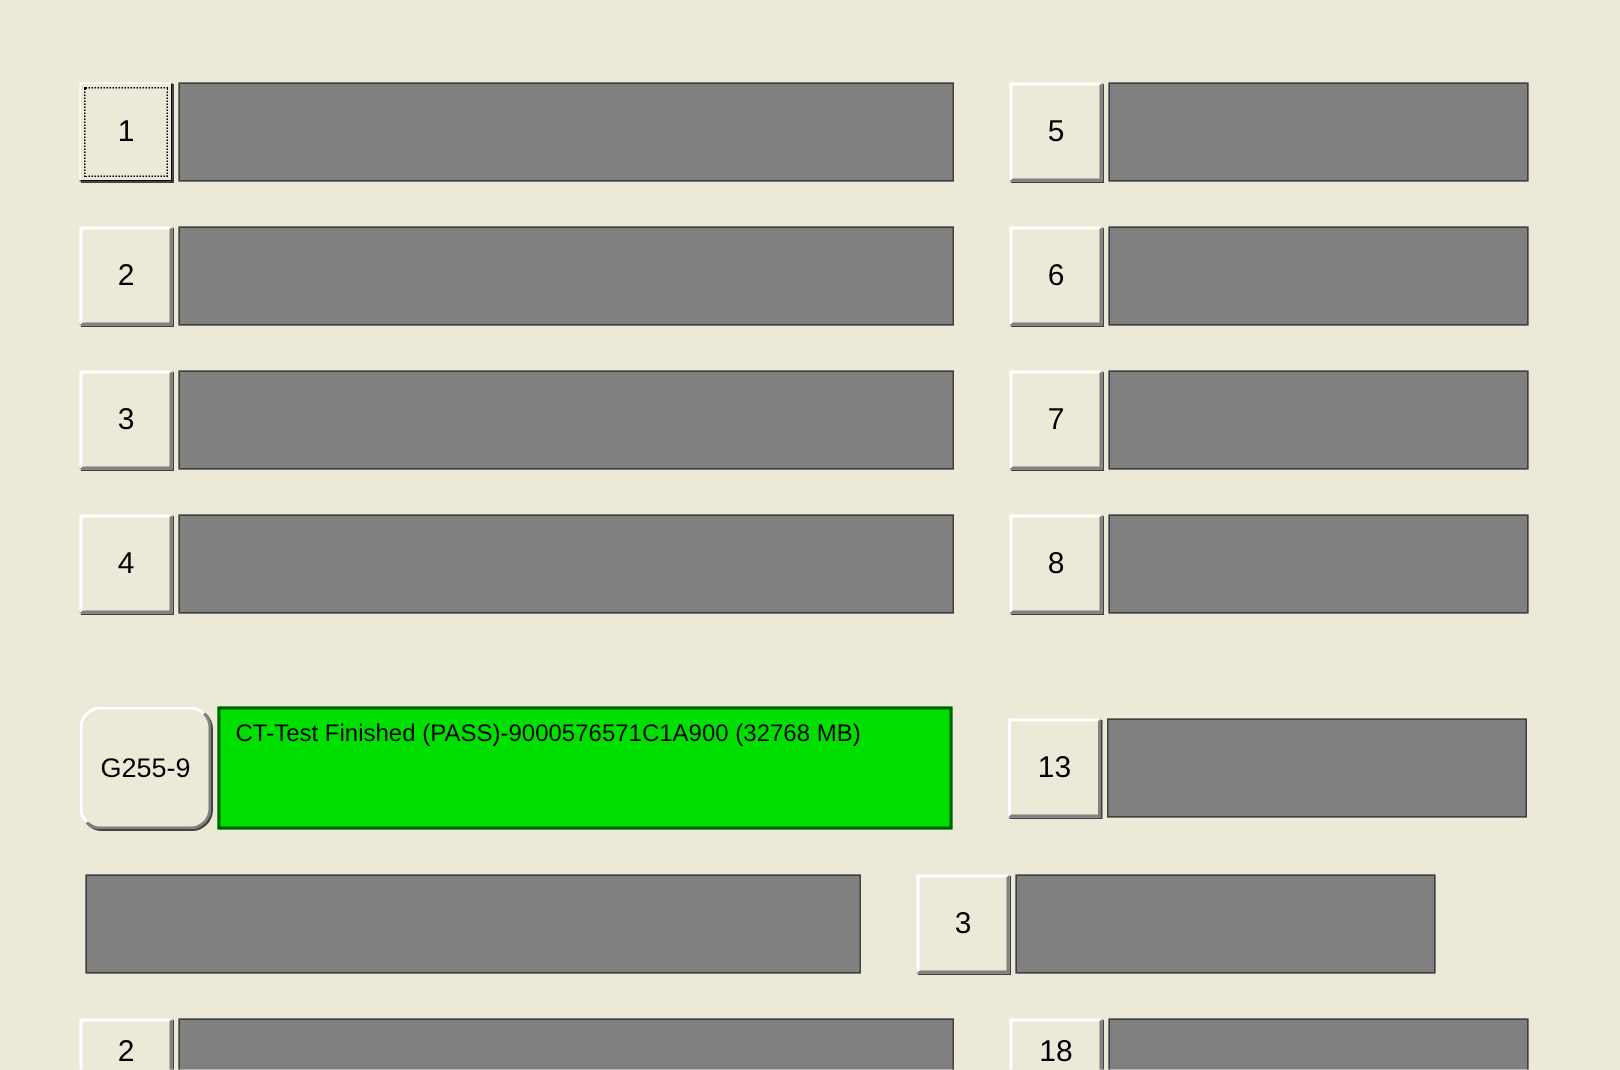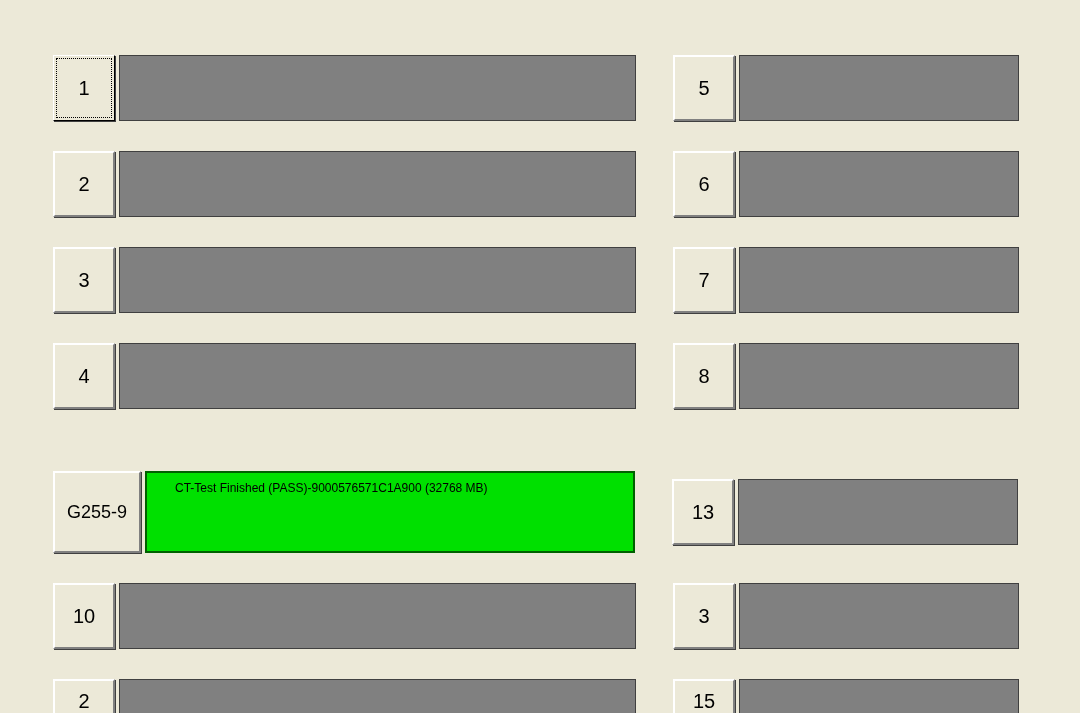--- a/index.html
+++ b/index.html
@@ -51,20 +51,21 @@
       color: #000;
       font-size: 20px;
       cursor: pointer;
       flex-shrink: 0;
       box-shadow: 1px 1px 0 #404040;
     }
     
     .num-button.wide {
       width: 88px;
       font-size: 18px;
+      border-radius: 14px;
     }
     
     .num-button.selected {
       border: 1px solid #000;
       border-top-color: #FFFFFF;
       border-left-color: #FFFFFF;
       padding: 2px;
     }
     
     .num-button.selected .inner {
@@ -74,23 +75,23 @@
       display: flex;
       align-items: center;
       justify-content: center;
     }
     
     .status-box {
       height: 100%;
       border: 1px solid #404040;
       background: #808080;
       margin-left: 4px;
-      padding: 8px 28px;
+      padding: 8px 10px;
       color: #000;
-      font-size: 12px;
+      font-size: 16px;
       display: flex;
       align-items: flex-start;
       flex-shrink: 0;
     }
     
     .status-box.left {
       width: 517px;
     }
     
     .status-box.left-narrow {
@@ -198,23 +199,20 @@
     <div class="gap"></div>
     <div class="num-button" style="height:66px;align-self:center;">
         <span>13</span>
       </div>
     <div class="status-box right" style="height:66px;align-self:center;">
         <span></span>
       </div>
   </div>
 
   <div class="row">
-    <div class="num-button">
-        <span>10</span>
-      </div>
     <div class="status-box left">
         <span></span>
       </div>
     <div class="gap"></div>
     <div class="num-button">
         <span>3</span>
       </div>
     <div class="status-box right">
         <span></span>
       </div>
@@ -222,20 +220,20 @@
 
   <div class="row" style="height:44px;margin-bottom:0;">
     <div class="num-button">
         <span>2</span>
       </div>
     <div class="status-box left">
         <span></span>
       </div>
     <div class="gap"></div>
     <div class="num-button">
-        <span>15</span>
+        <span>18</span>
       </div>
     <div class="status-box right">
         <span></span>
       </div>
   </div>
 
 </div>
 
 </body></html>

